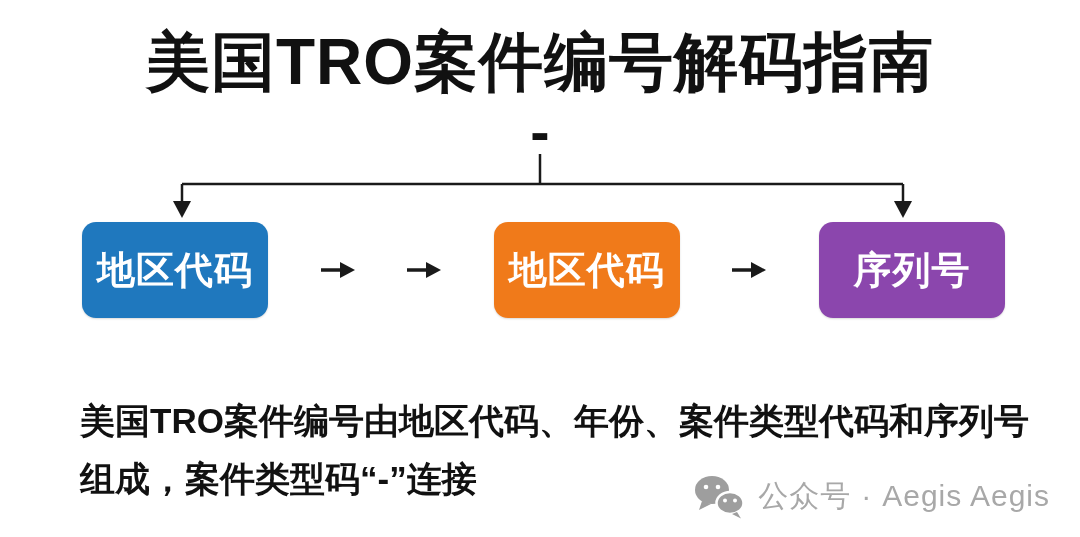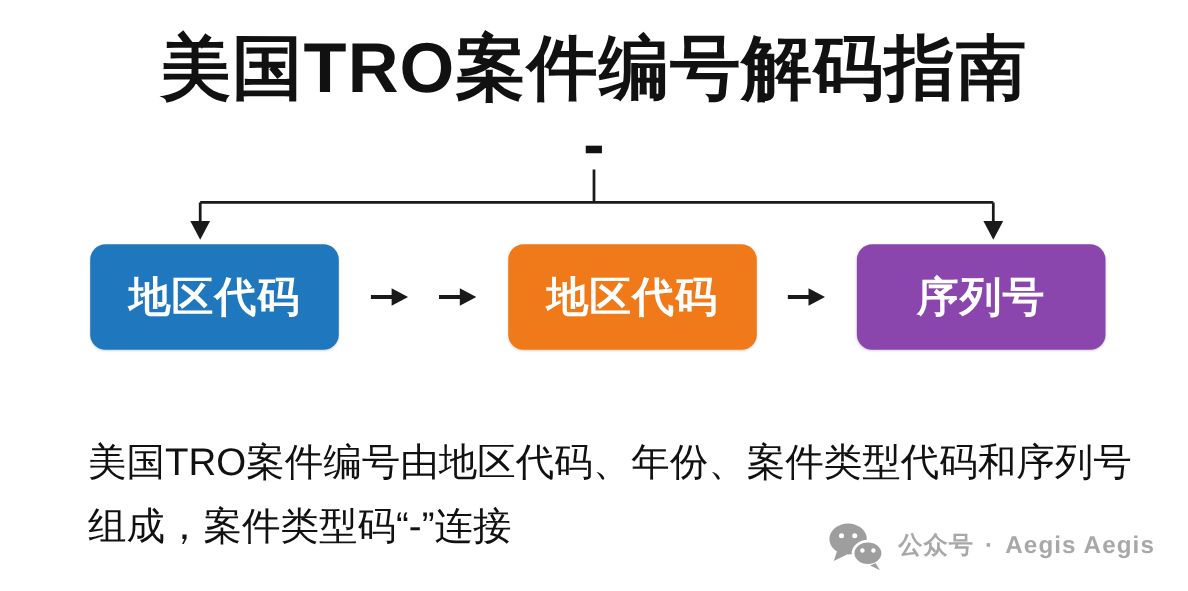--- a/index.html
+++ b/index.html
@@ -25,37 +25,37 @@
     color:#111;
   }
   .bracket{
     position:absolute;left:0;top:150px;width:1080px;height:72px;
   }
   .flow-row{
     position:absolute;left:82px;top:222px;width:923px;height:96px;
     display:flex;justify-content:space-between;align-items:center;
   }
   .segment{
-    width:226px;height:96px;border-radius:14px;
+    width:186px;height:96px;border-radius:14px;
     display:flex;align-items:center;justify-content:center;
     color:#fff;font-size:38px;font-weight:800;
     letter-spacing:1px;
     box-shadow:0 1px 2px rgba(0,0,0,0.15);
   }
   .flow-arrow{width:34px;height:30px;flex:0 0 auto;}
   .description{
     position:absolute;left:80px;top:392px;width:950px;
-    font-size:35px;font-weight:400;line-height:58px;color:#111;
+    font-size:35px;font-weight:700;line-height:58px;color:#111;
   }
   .watermark{
     position:absolute;right:30px;top:468px;height:56px;
     display:flex;align-items:center;gap:12px;
   }
   .watermark-text{
-    font-size:22px;font-weight:700;letter-spacing:1px;
+    font-size:30px;font-weight:400;letter-spacing:1px;
     display:flex;align-items:center;gap:10px;
     white-space:nowrap;
   }
 </style>
 </head>
 <body>
 
 <div class="page">
 
   <div class="title">美国TRO案件编号解码指南</div>

